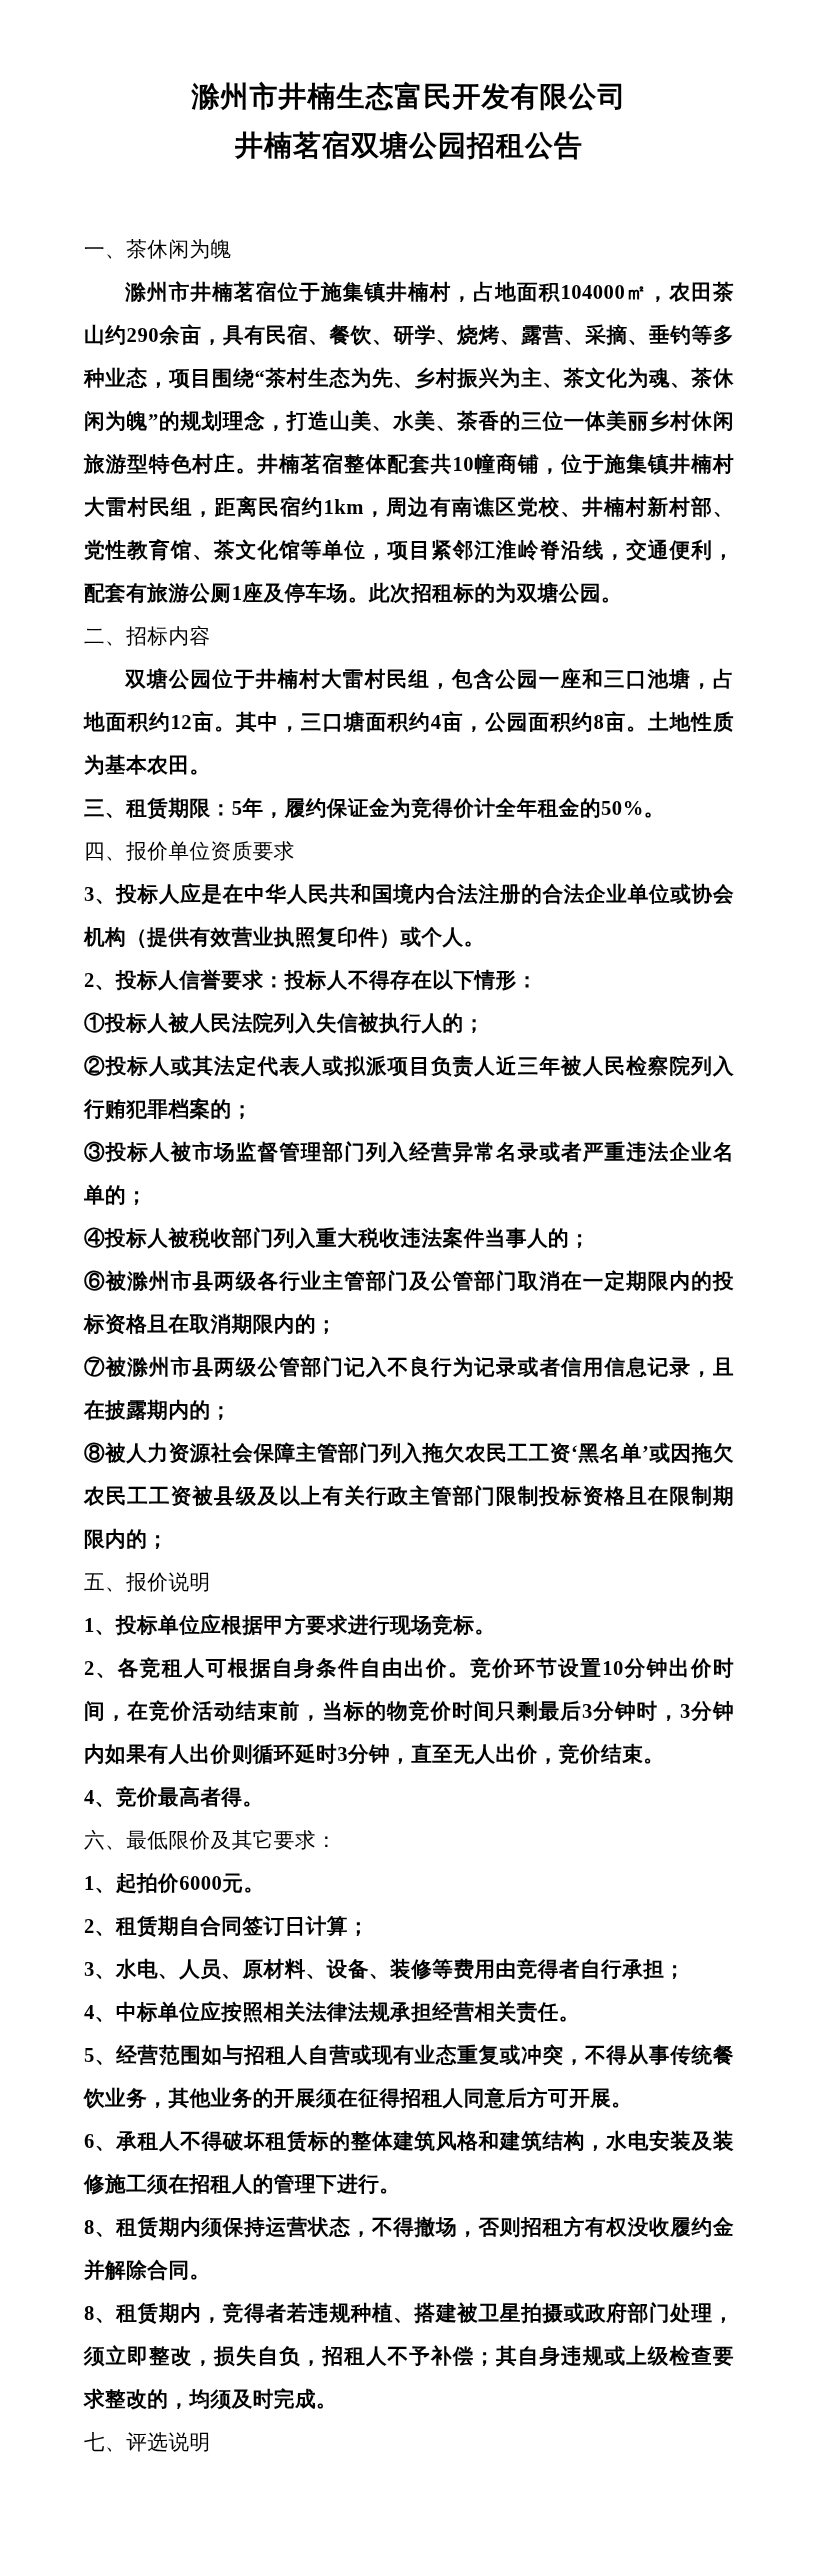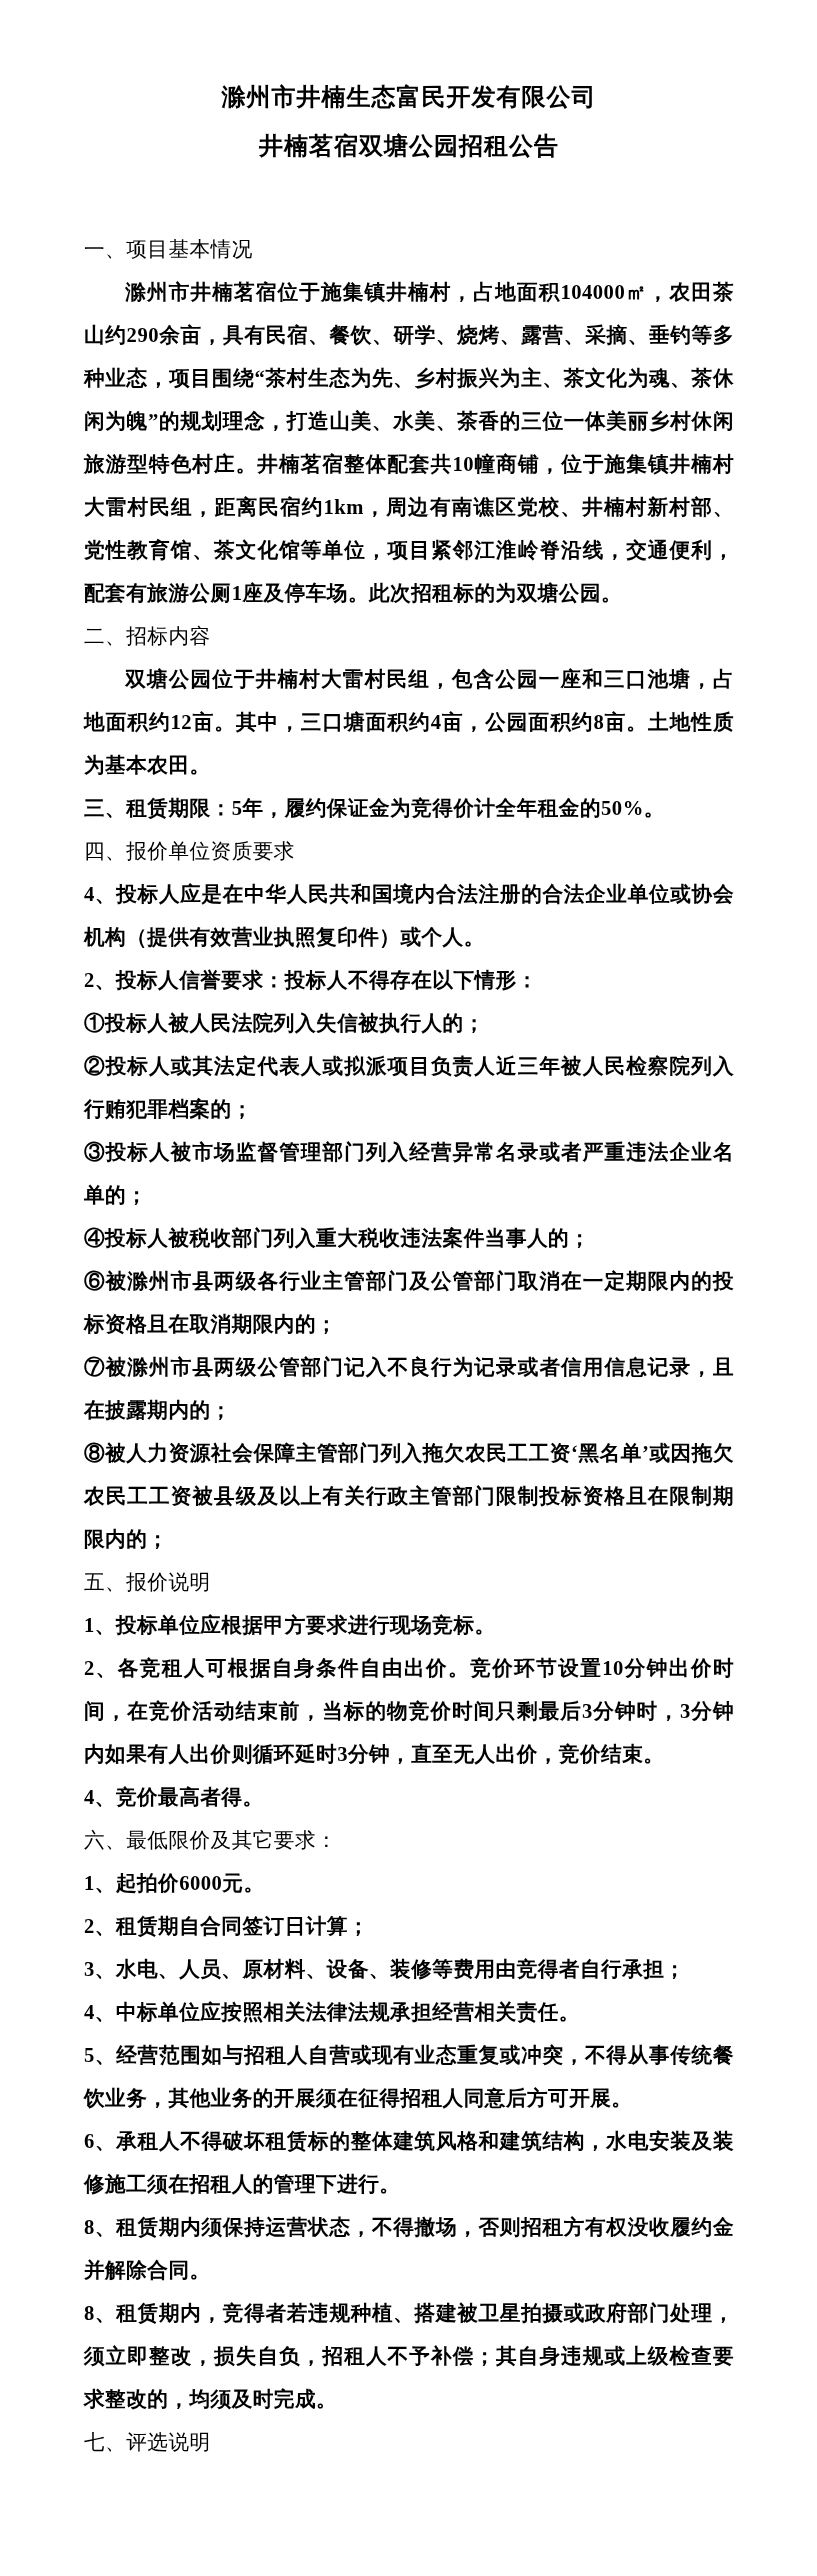--- a/index.html
+++ b/index.html
@@ -17,21 +17,21 @@
     box-sizing: border-box;
     width: 818px;
     min-height: 3408px;
     padding: 72px 84px 52px 84px;
     background: #ffffff;
   }
   .doc-title {
     text-align: center;
     font-family: "Liberation Sans", "DejaVu Sans", sans-serif;
     font-weight: 700;
-    font-size: 24px;
+    font-size: 28px;
     line-height: 49px;
     letter-spacing: 1px;
     margin: 0 0 58px 0;
   }
   .doc-title .title-line {
     display: block;
   }
   .doc-body {
     font-size: 20.6px;
     line-height: 43px;
@@ -54,27 +54,27 @@
 </head>
 <body>
 
 <div class="page">
   <h1 class="doc-title">
     <span class="title-line">滁州市井楠生态富民开发有限公司</span>
     <span class="title-line">井楠茗宿双塘公园招租公告</span>
   </h1>
 
   <div class="doc-body" id="doc-body">
-      <p class="heading">一、项目基本情况</p>
+      <p class="heading">一、茶休闲为魄</p>
       <p class="para-indent">滁州市井楠茗宿位于施集镇井楠村，占地面积104000㎡，农田茶山约290余亩，具有民宿、餐饮、研学、烧烤、露营、采摘、垂钓等多种业态，项目围绕“茶村生态为先、乡村振兴为主、茶文化为魂、茶休闲为魄”的规划理念，打造山美、水美、茶香的三位一体美丽乡村休闲旅游型特色村庄。井楠茗宿整体配套共10幢商铺，位于施集镇井楠村大雷村民组，距离民宿约1km，周边有南谯区党校、井楠村新村部、党性教育馆、茶文化馆等单位，项目紧邻江淮岭脊沿线，交通便利，配套有旅游公厕1座及停车场。此次招租标的为双塘公园。</p>
       <p class="heading">二、招标内容</p>
       <p class="para-indent">双塘公园位于井楠村大雷村民组，包含公园一座和三口池塘，占地面积约12亩。其中，三口塘面积约4亩，公园面积约8亩。土地性质为基本农田。</p>
       <p class="para">三、租赁期限：5年，履约保证金为竞得价计全年租金的50%。</p>
       <p class="heading">四、报价单位资质要求</p>
-      <p class="para">4、投标人应是在中华人民共和国境内合法注册的合法企业单位或协会机构（提供有效营业执照复印件）或个人。</p>
+      <p class="para">3、投标人应是在中华人民共和国境内合法注册的合法企业单位或协会机构（提供有效营业执照复印件）或个人。</p>
       <p class="para">2、投标人信誉要求：投标人不得存在以下情形：</p>
       <p class="para">①投标人被人民法院列入失信被执行人的；</p>
       <p class="para">②投标人或其法定代表人或拟派项目负责人近三年被人民检察院列入行贿犯罪档案的；</p>
       <p class="para">③投标人被市场监督管理部门列入经营异常名录或者严重违法企业名单的；</p>
       <p class="para">④投标人被税收部门列入重大税收违法案件当事人的；</p>
       <p class="para">⑥被滁州市县两级各行业主管部门及公管部门取消在一定期限内的投标资格且在取消期限内的；</p>
       <p class="para">⑦被滁州市县两级公管部门记入不良行为记录或者信用信息记录，且在披露期内的；</p>
       <p class="para">⑧被人力资源社会保障主管部门列入拖欠农民工工资‘黑名单’或因拖欠农民工工资被县级及以上有关行政主管部门限制投标资格且在限制期限内的；</p>
       <p class="heading">五、报价说明</p>
       <p class="para">1、投标单位应根据甲方要求进行现场竞标。</p>

